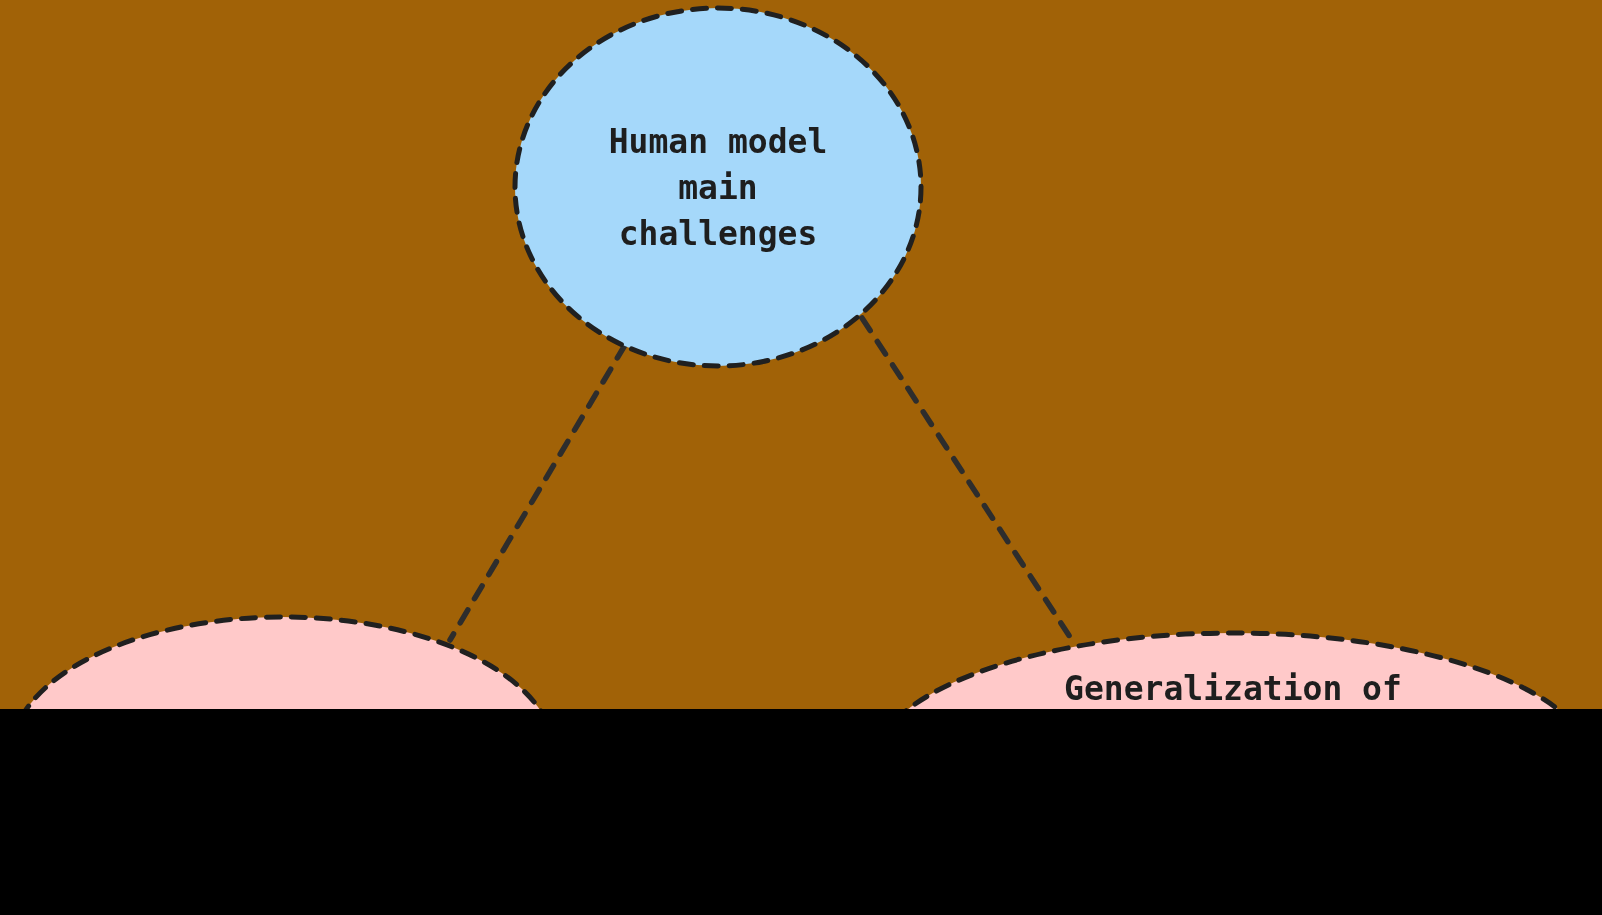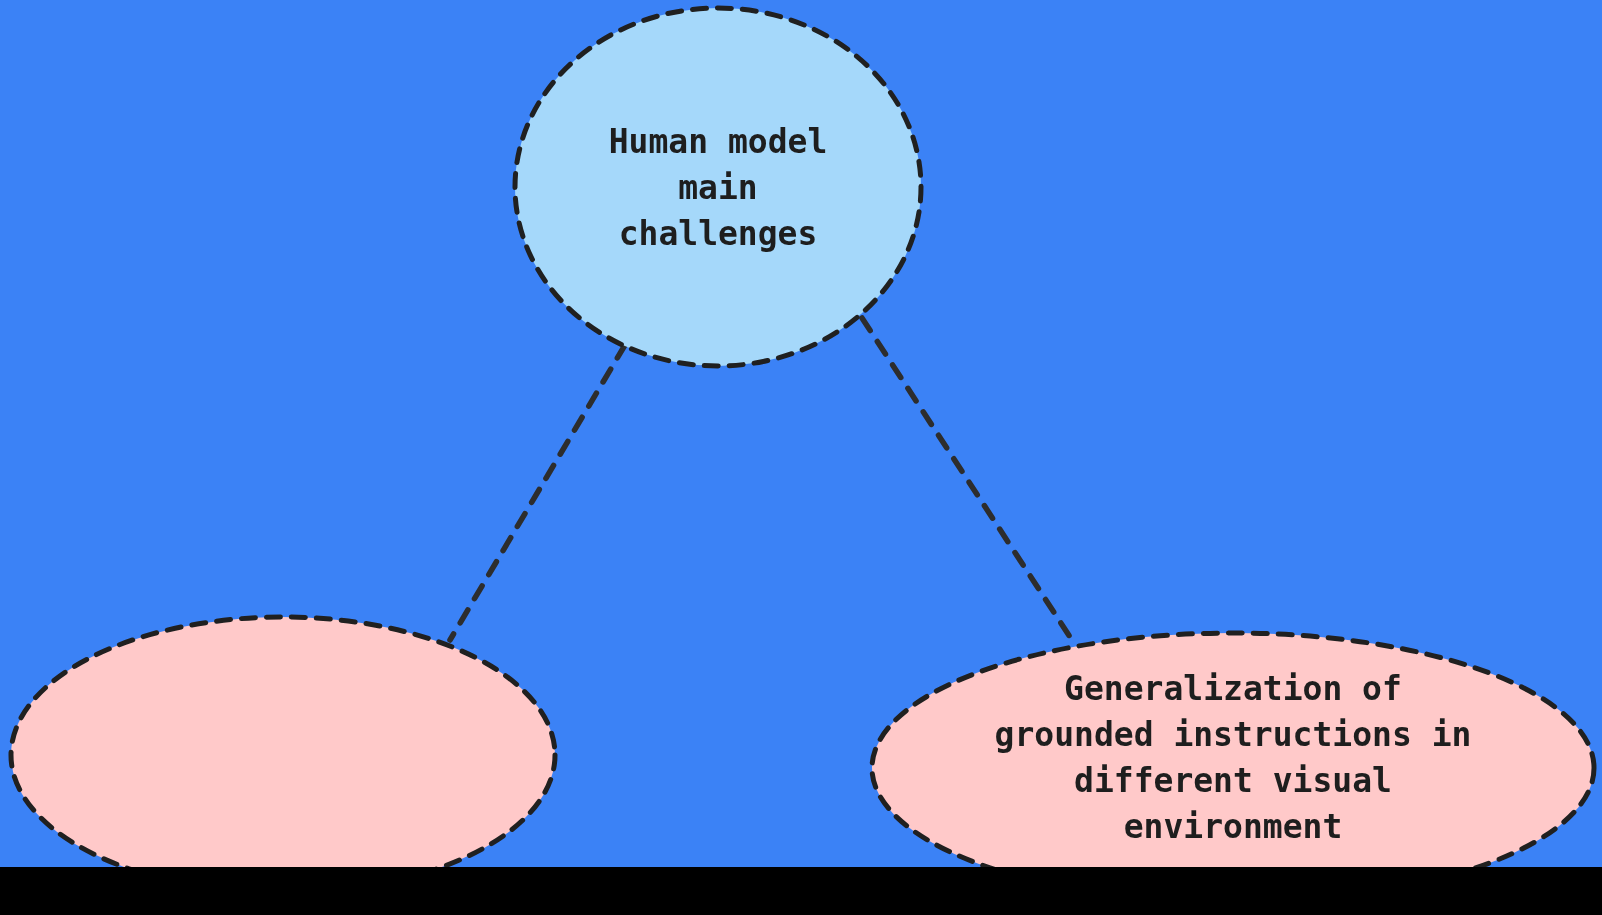--- a/index.html
+++ b/index.html
@@ -3,22 +3,22 @@
 <meta charset="utf-8">
 <style>
   html, body {
     margin: 0;
     padding: 0;
     background: #000000;
   }
   .canvas {
     position: relative;
     width: 1602px;
-    height: 867px;
-    background: #3b82f6;
+    height: 709px;
+    background: #a16207;
     overflow: hidden;
     font-family: "DejaVu Sans Mono", "Liberation Mono", monospace;
   }
   .canvas svg {
     position: absolute;
     inset: 0;
     display: block;
   }
   .node-label {
     position: absolute;

